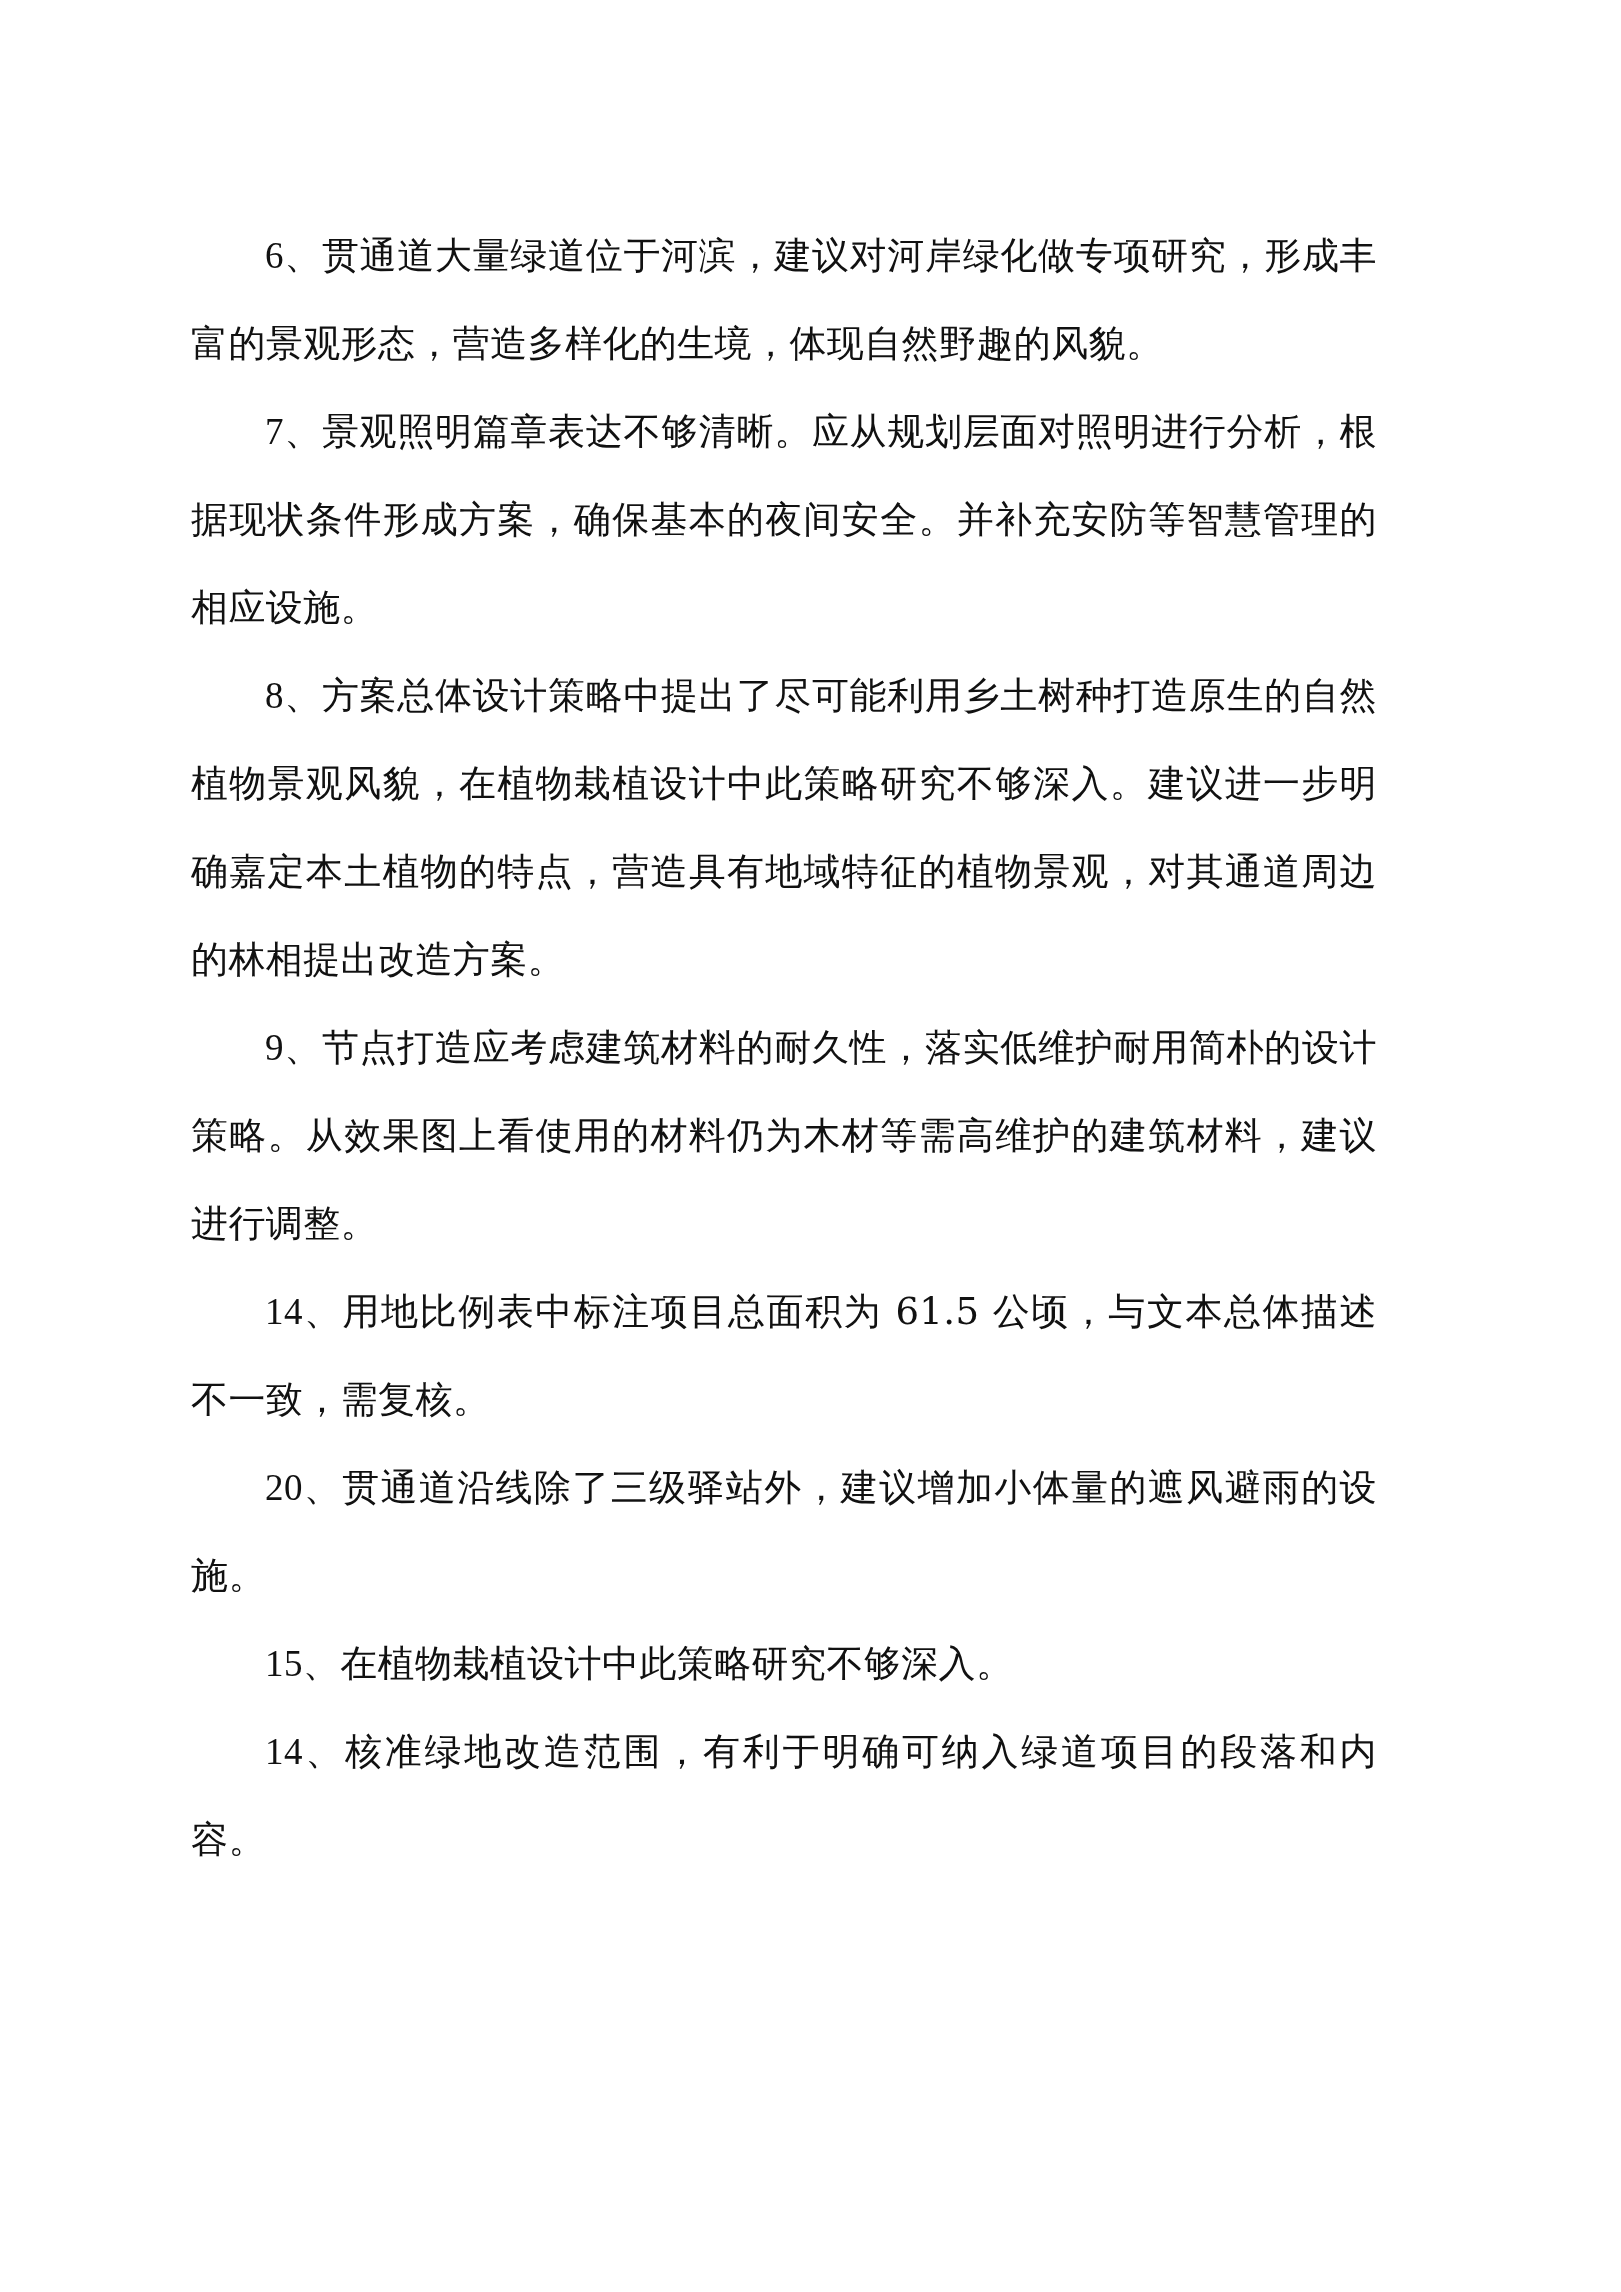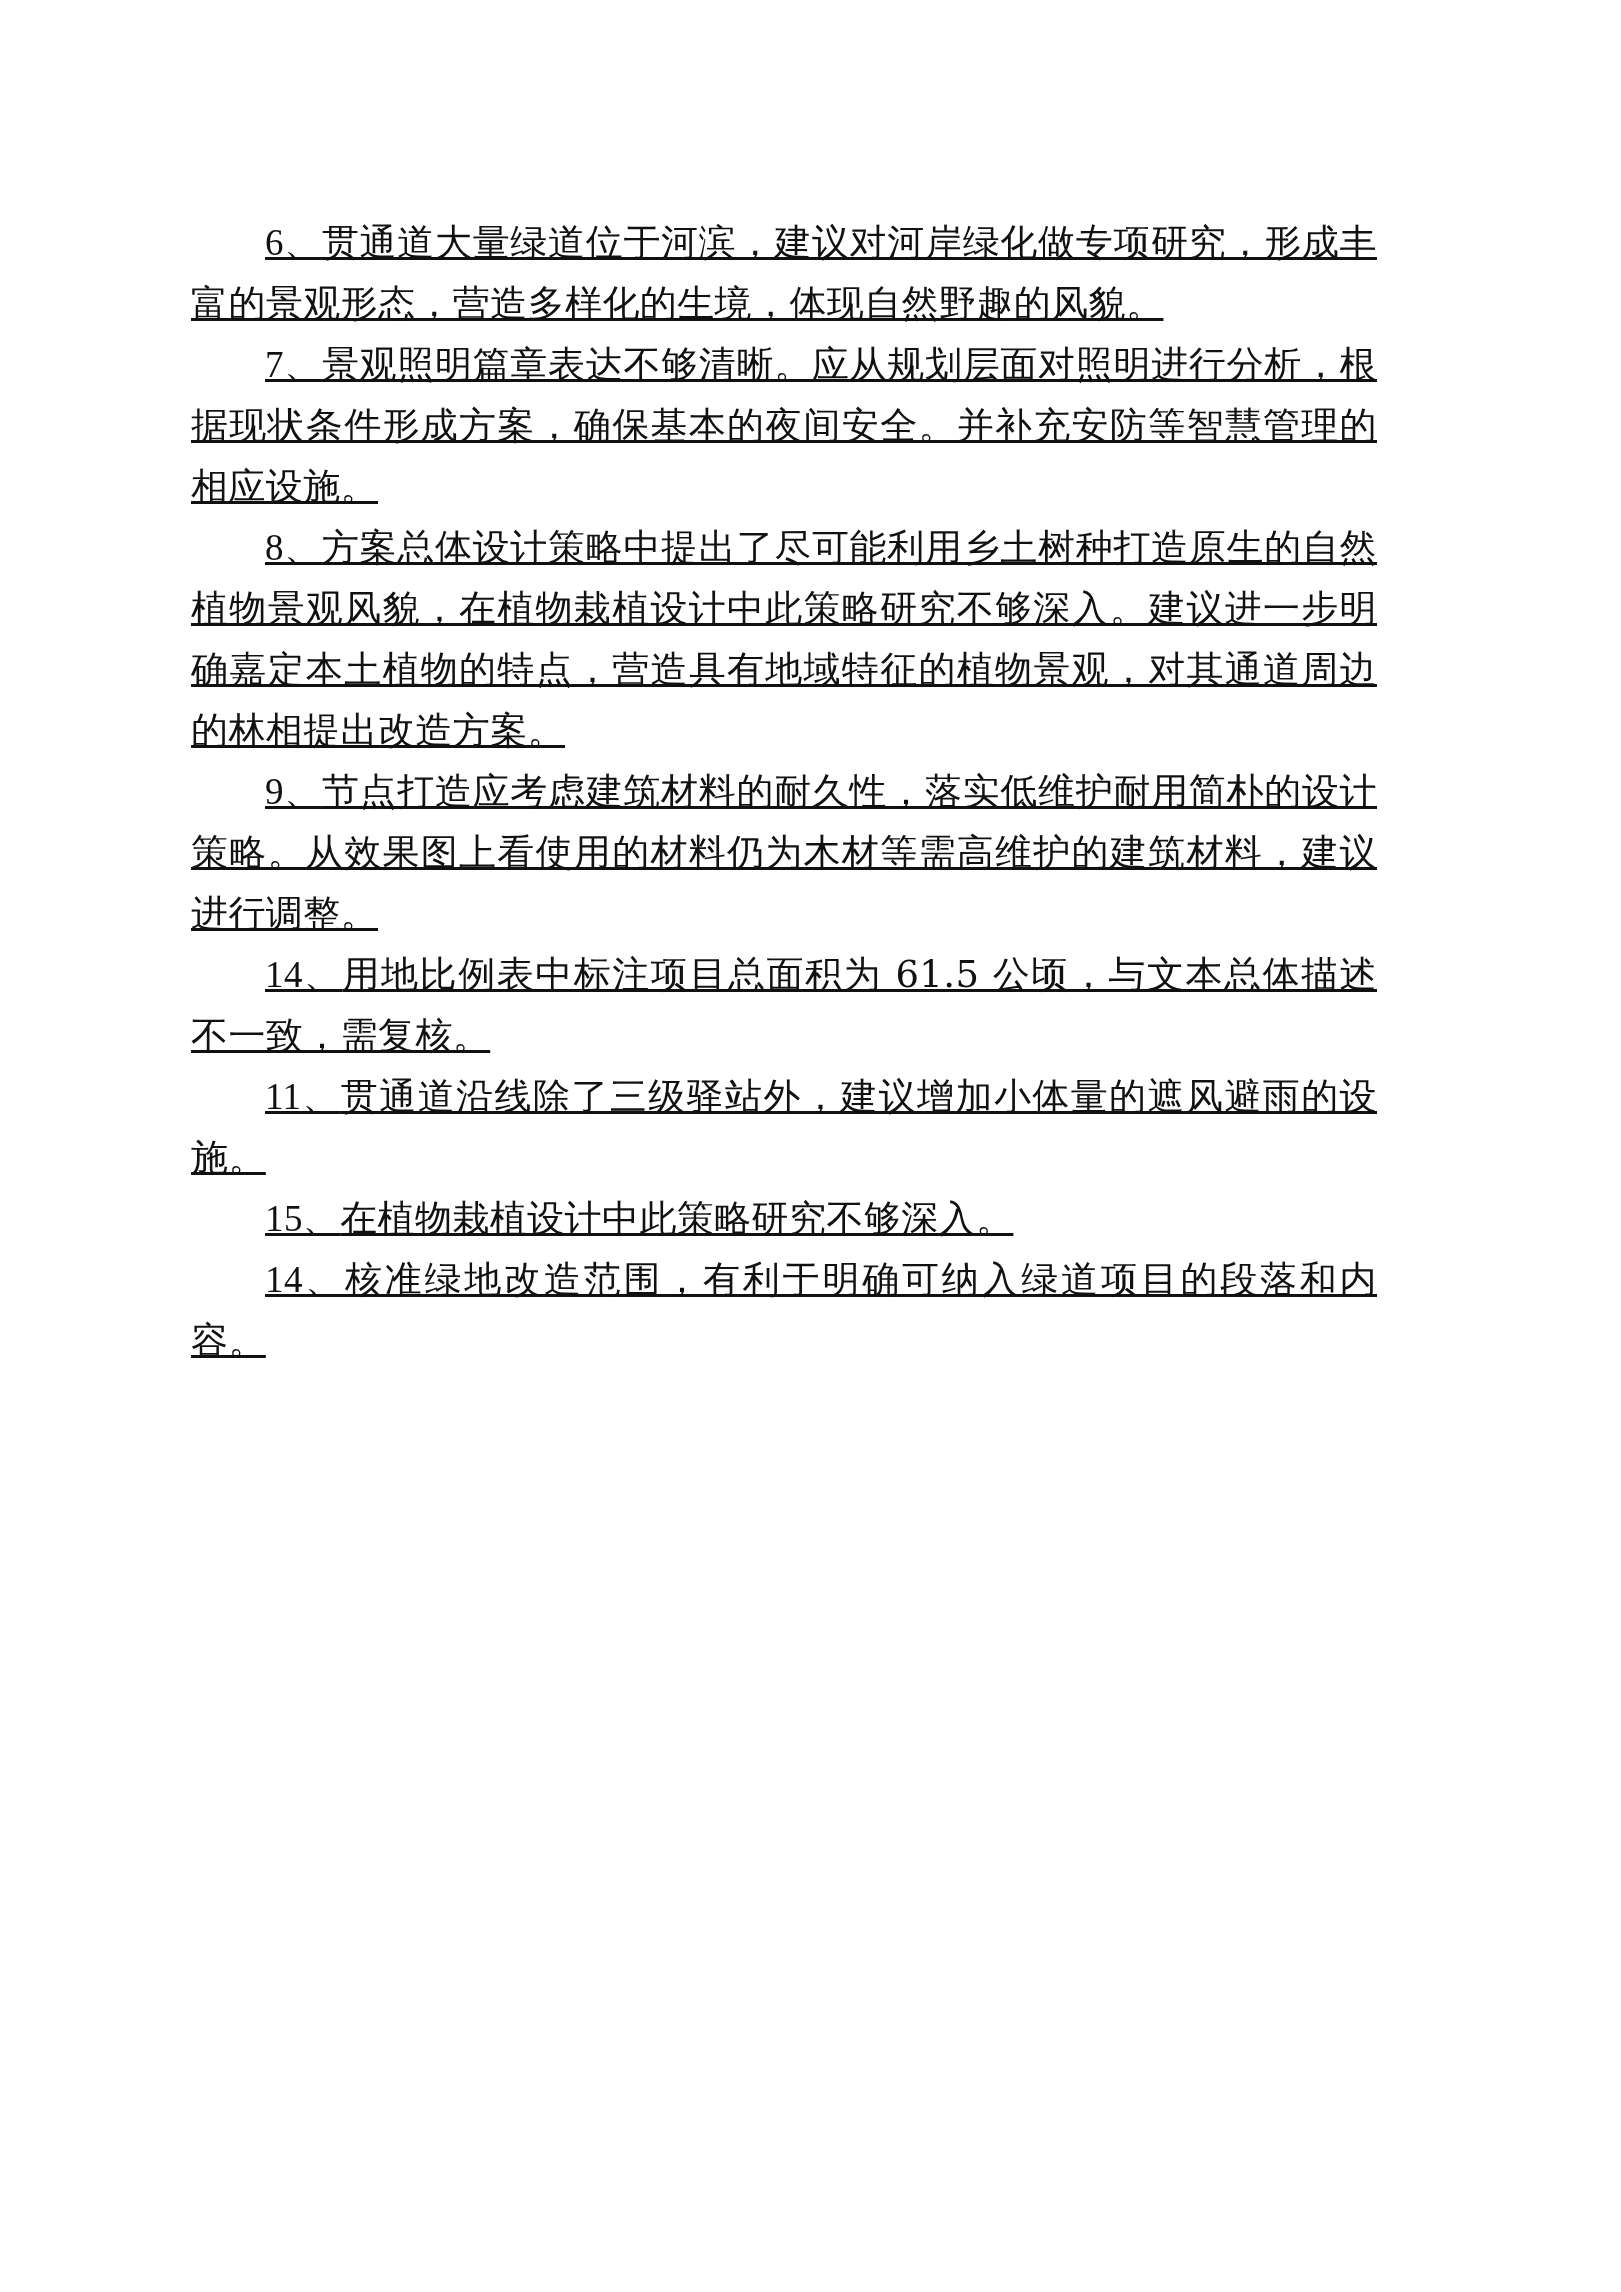--- a/index.html
+++ b/index.html
@@ -18,37 +18,36 @@
   .page {
     position: absolute;
     left: 191px;
     top: 212px;
     width: 1186px;
   }
   .para {
     margin: 0;
     padding: 0;
     font-size: 37px;
-    line-height: 61px;
+    line-height: 88px;
     text-indent: 74px;
     text-align: justify;
     text-justify: inter-character;
     letter-spacing: 0.4px;
-    text-decoration: underline;
   }
   .para .num {
     font-family: "Liberation Serif", "DejaVu Serif", serif;
   }
 </style>
 </head>
 <body>
 
 <div class="page">
   <p class="para"><span class="num">6、</span><span>贯通道大量绿道位于河滨，建议对河岸绿化做专项研究，形成丰富的景观形态，营造多样化的生境，体现自然野趣的风貌。</span></p>
   <p class="para"><span class="num">7、</span><span>景观照明篇章表达不够清晰。应从规划层面对照明进行分析，根据现状条件形成方案，确保基本的夜间安全。并补充安防等智慧管理的相应设施。</span></p>
   <p class="para"><span class="num">8、</span><span>方案总体设计策略中提出了尽可能利用乡土树种打造原生的自然植物景观风貌，在植物栽植设计中此策略研究不够深入。建议进一步明确嘉定本土植物的特点，营造具有地域特征的植物景观，对其通道周边的林相提出改造方案。</span></p>
   <p class="para"><span class="num">9、</span><span>节点打造应考虑建筑材料的耐久性，落实低维护耐用简朴的设计策略。从效果图上看使用的材料仍为木材等需高维护的建筑材料，建议进行调整。</span></p>
   <p class="para"><span class="num">14、</span><span>用地比例表中标注项目总面积为 61.5 公顷，与文本总体描述不一致，需复核。</span></p>
-  <p class="para"><span class="num">11、</span><span>贯通道沿线除了三级驿站外，建议增加小体量的遮风避雨的设施。</span></p>
+  <p class="para"><span class="num">20、</span><span>贯通道沿线除了三级驿站外，建议增加小体量的遮风避雨的设施。</span></p>
   <p class="para"><span class="num">15、</span><span>在植物栽植设计中此策略研究不够深入。</span></p>
   <p class="para"><span class="num">14、</span><span>核准绿地改造范围，有利于明确可纳入绿道项目的段落和内容。</span></p>
 </div>
 
 
 </body></html>

